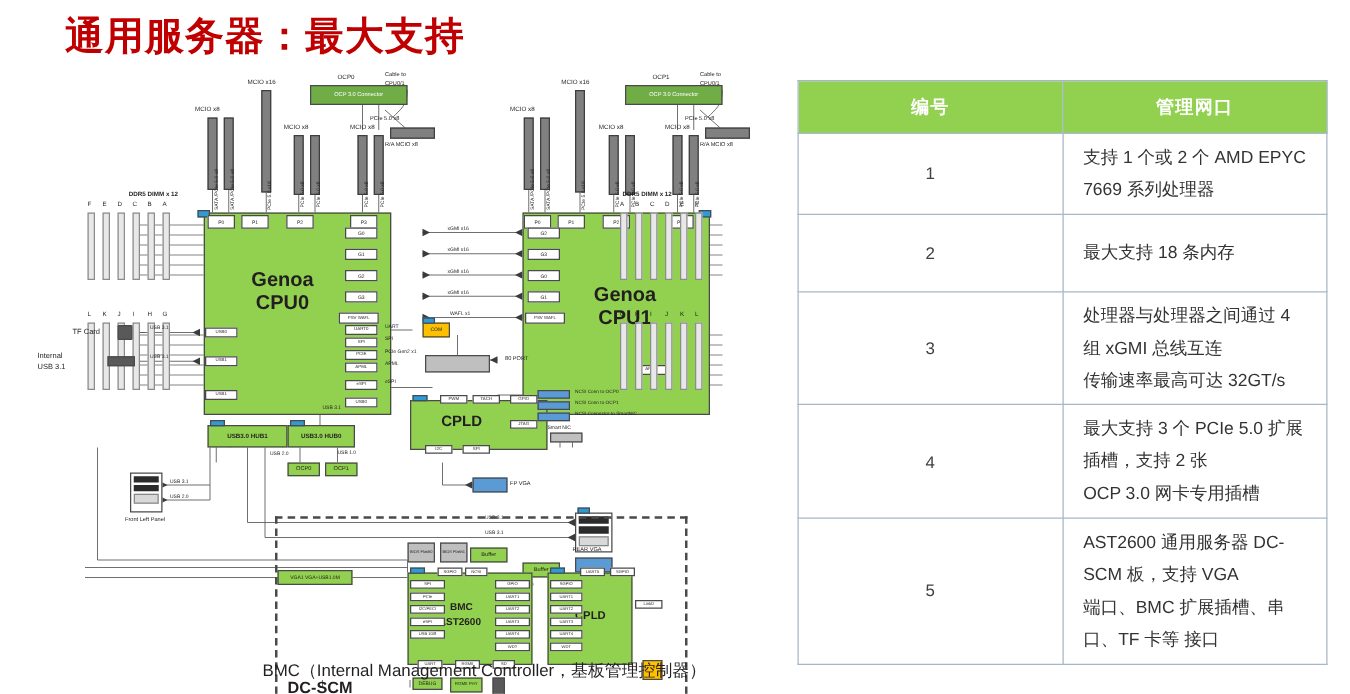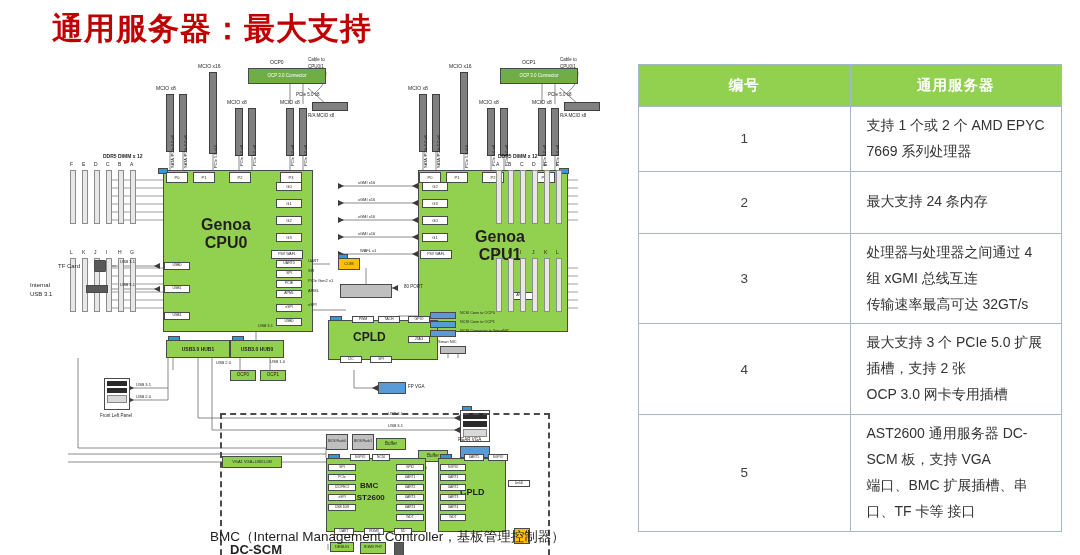--- a/index.html
+++ b/index.html
@@ -581,34 +581,34 @@
   <div id="dcscm-label">DC-SCM</div>
 
 </div>
 
 <div id="caption">BMC（Internal Management Controller，基板管理控制器）</div>
 
 <table id="spec-table">
   <thead>
     <tr>
       <th>编号</th>
-      <th>通用服务器</th>
+      <th>管理网口</th>
     </tr>
   </thead>
   <tbody>
     <tr class="r1">
       <td class="num">1</td>
       <td class="desc">
         <div>支持 1 个或 2 个 AMD EPYC 7669 系列处理器</div>
       </td>
     </tr>
     <tr class="r2">
       <td class="num">2</td>
       <td class="desc">
-        <div>最大支持 24 条内存</div>
+        <div>最大支持 18 条内存</div>
       </td>
     </tr>
     <tr class="r3">
       <td class="num">3</td>
       <td class="desc">
         <div>处理器与处理器之间通过 4 组 xGMI 总线互连</div>
         <div>传输速率最高可达 32GT/s</div>
       </td>
     </tr>
     <tr class="r4">

